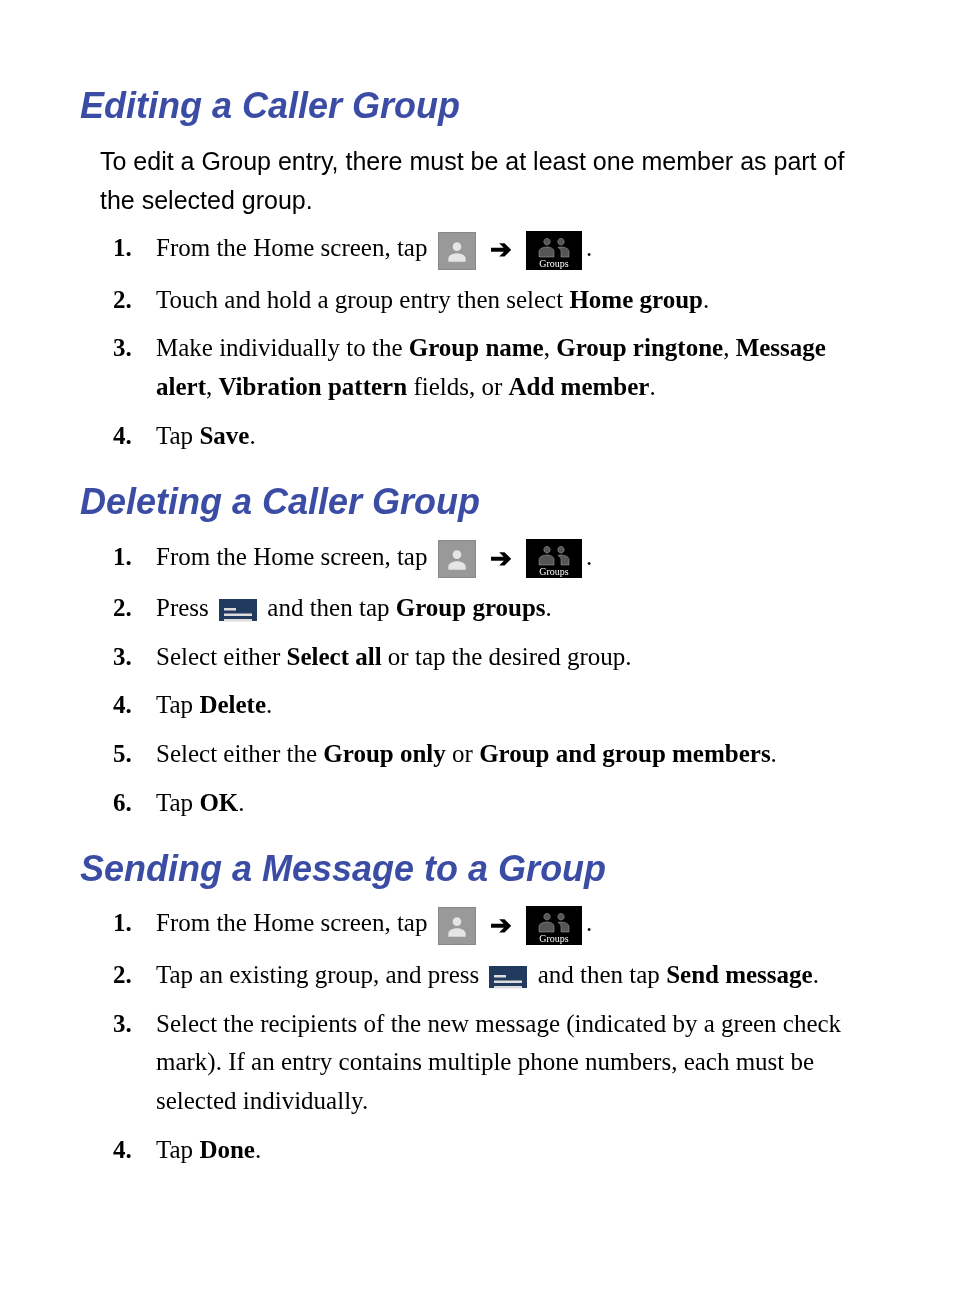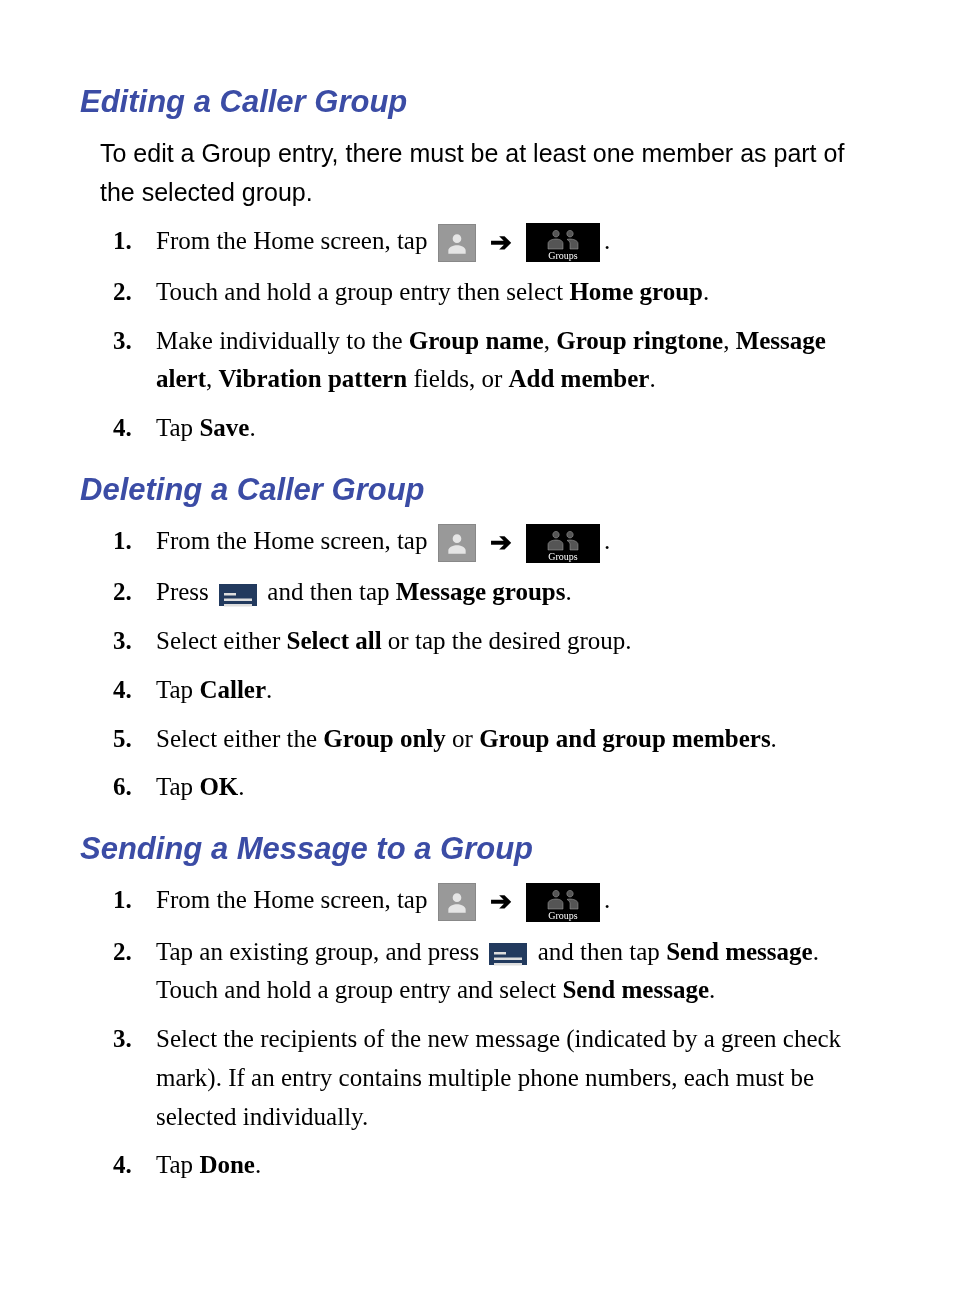--- a/index.html
+++ b/index.html
@@ -9,21 +9,21 @@
       width: 954px;
       box-sizing: border-box;
       font-size: 25px;
       line-height: 1.55;
       color: #000;
     }
     h3 {
       color: #3b4ca5;
       font-style: italic;
       font-weight: bold;
-      font-size: 31px;
+      font-size: 36px;
       margin: 18px 0 8px 0;
     }
     p.intro {
       margin: 6px 0 10px 20px;
     }
     ol {
       margin: 4px 0 10px 10px;
       padding-left: 48px;
       font-family: Liberation Serif, serif;
     }
@@ -45,21 +45,21 @@
       height: 36px;
       background: #999;
       border: 1px solid #888;
       position: relative;
       display: inline-flex;
       align-items: center;
       justify-content: center;
     }
     .contacts-icon svg { width: 26px; height: 28px; fill: #e5e5e5; }
     .groups-icon {
-      width: 74px;
+      width: 56px;
       height: 38px;
       background: #000;
       position: relative;
       display: inline-flex;
       flex-direction: column;
       align-items: center;
       justify-content: flex-end;
       padding-bottom: 1px;
     }
     .groups-icon svg { width: 40px; height: 22px; fill: #555; stroke: #aaa; stroke-width: 0.5; margin-bottom: -1px; }
@@ -132,27 +132,27 @@
       <span class="gl">Groups</span>
     </span>.
   </li>
   <li>
     <span>Press </span><span class="menu-icon">
       <svg viewBox="0 0 38 22">
           <rect x="5" y="4" width="12" height="2.5" fill="#ddd"></rect>
           <rect x="5" y="9.5" width="28" height="2.5" fill="#ddd"></rect>
           <rect x="5" y="15" width="28" height="2.5" fill="#ddd"></rect>
         </svg>
-    </span><span> and then tap </span><span class="b">Message groups</span>.
+    </span><span> and then tap </span><span class="b">Group groups</span>.
   </li>
   <li>
     <span>Select either </span><span class="b">Select all</span><span> or tap the desired group.</span>
   </li>
   <li>
-    <span>Tap </span><span class="b">Caller</span>.
+    <span>Tap </span><span class="b">Delete</span>.
   </li>
   <li>
     <span>Select either the </span><span class="b">Group only</span><span> or </span><span class="b">Group and group members</span>.
   </li>
   <li>
     <span>Tap </span><span class="b">OK</span>.
   </li>
 </ol>
 
 <h3>Sending a Message to a Group</h3>
@@ -173,21 +173,18 @@
     </span>.
   </li>
   <li>
     <span>Tap an existing group, and press </span><span class="menu-icon">
       <svg viewBox="0 0 38 22">
           <rect x="5" y="4" width="12" height="2.5" fill="#ddd"></rect>
           <rect x="5" y="9.5" width="28" height="2.5" fill="#ddd"></rect>
           <rect x="5" y="15" width="28" height="2.5" fill="#ddd"></rect>
         </svg>
     </span><span> and then tap </span><span class="b">Send message</span>.
-    <div>
-      <span>Touch and hold a group entry and select </span><span class="b">Send message</span>.
-    </div>
   </li>
   <li>Select the recipients of the new message (indicated by a green check mark). If an entry contains multiple phone numbers, each must be selected individually.</li>
   <li>
     <span>Tap </span><span class="b">Done</span>.
   </li>
 </ol>
 
 </body></html>

